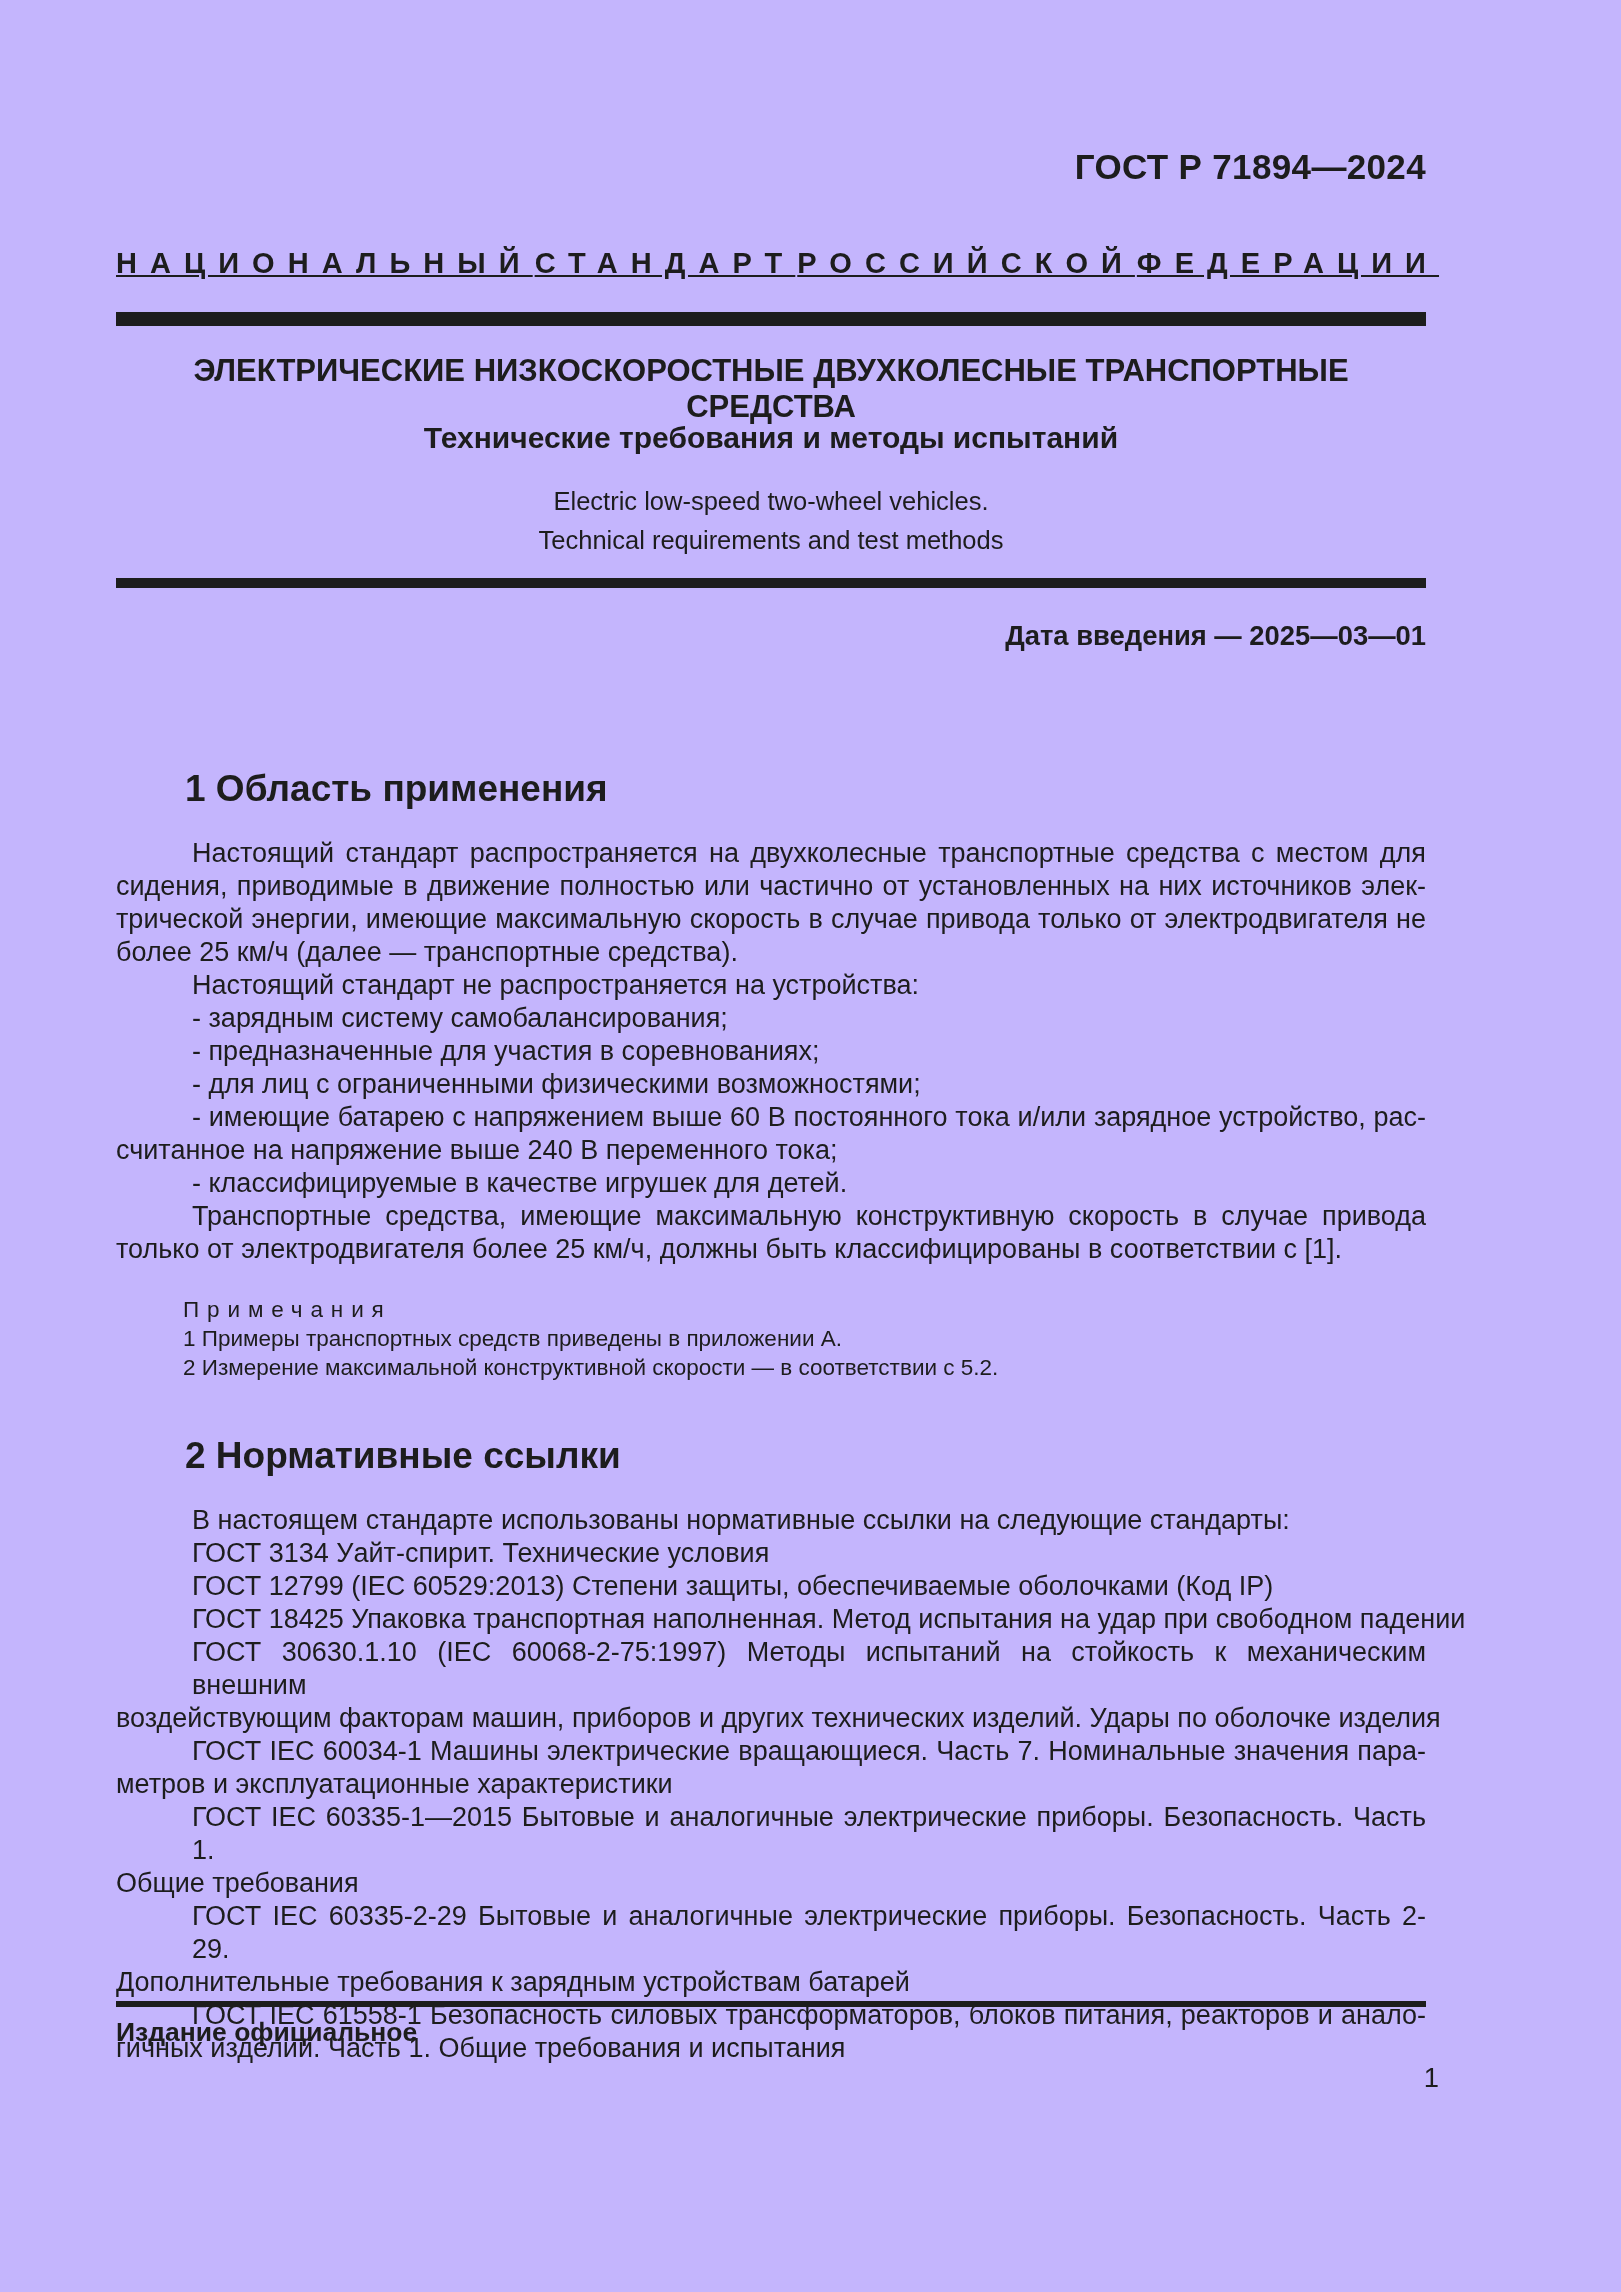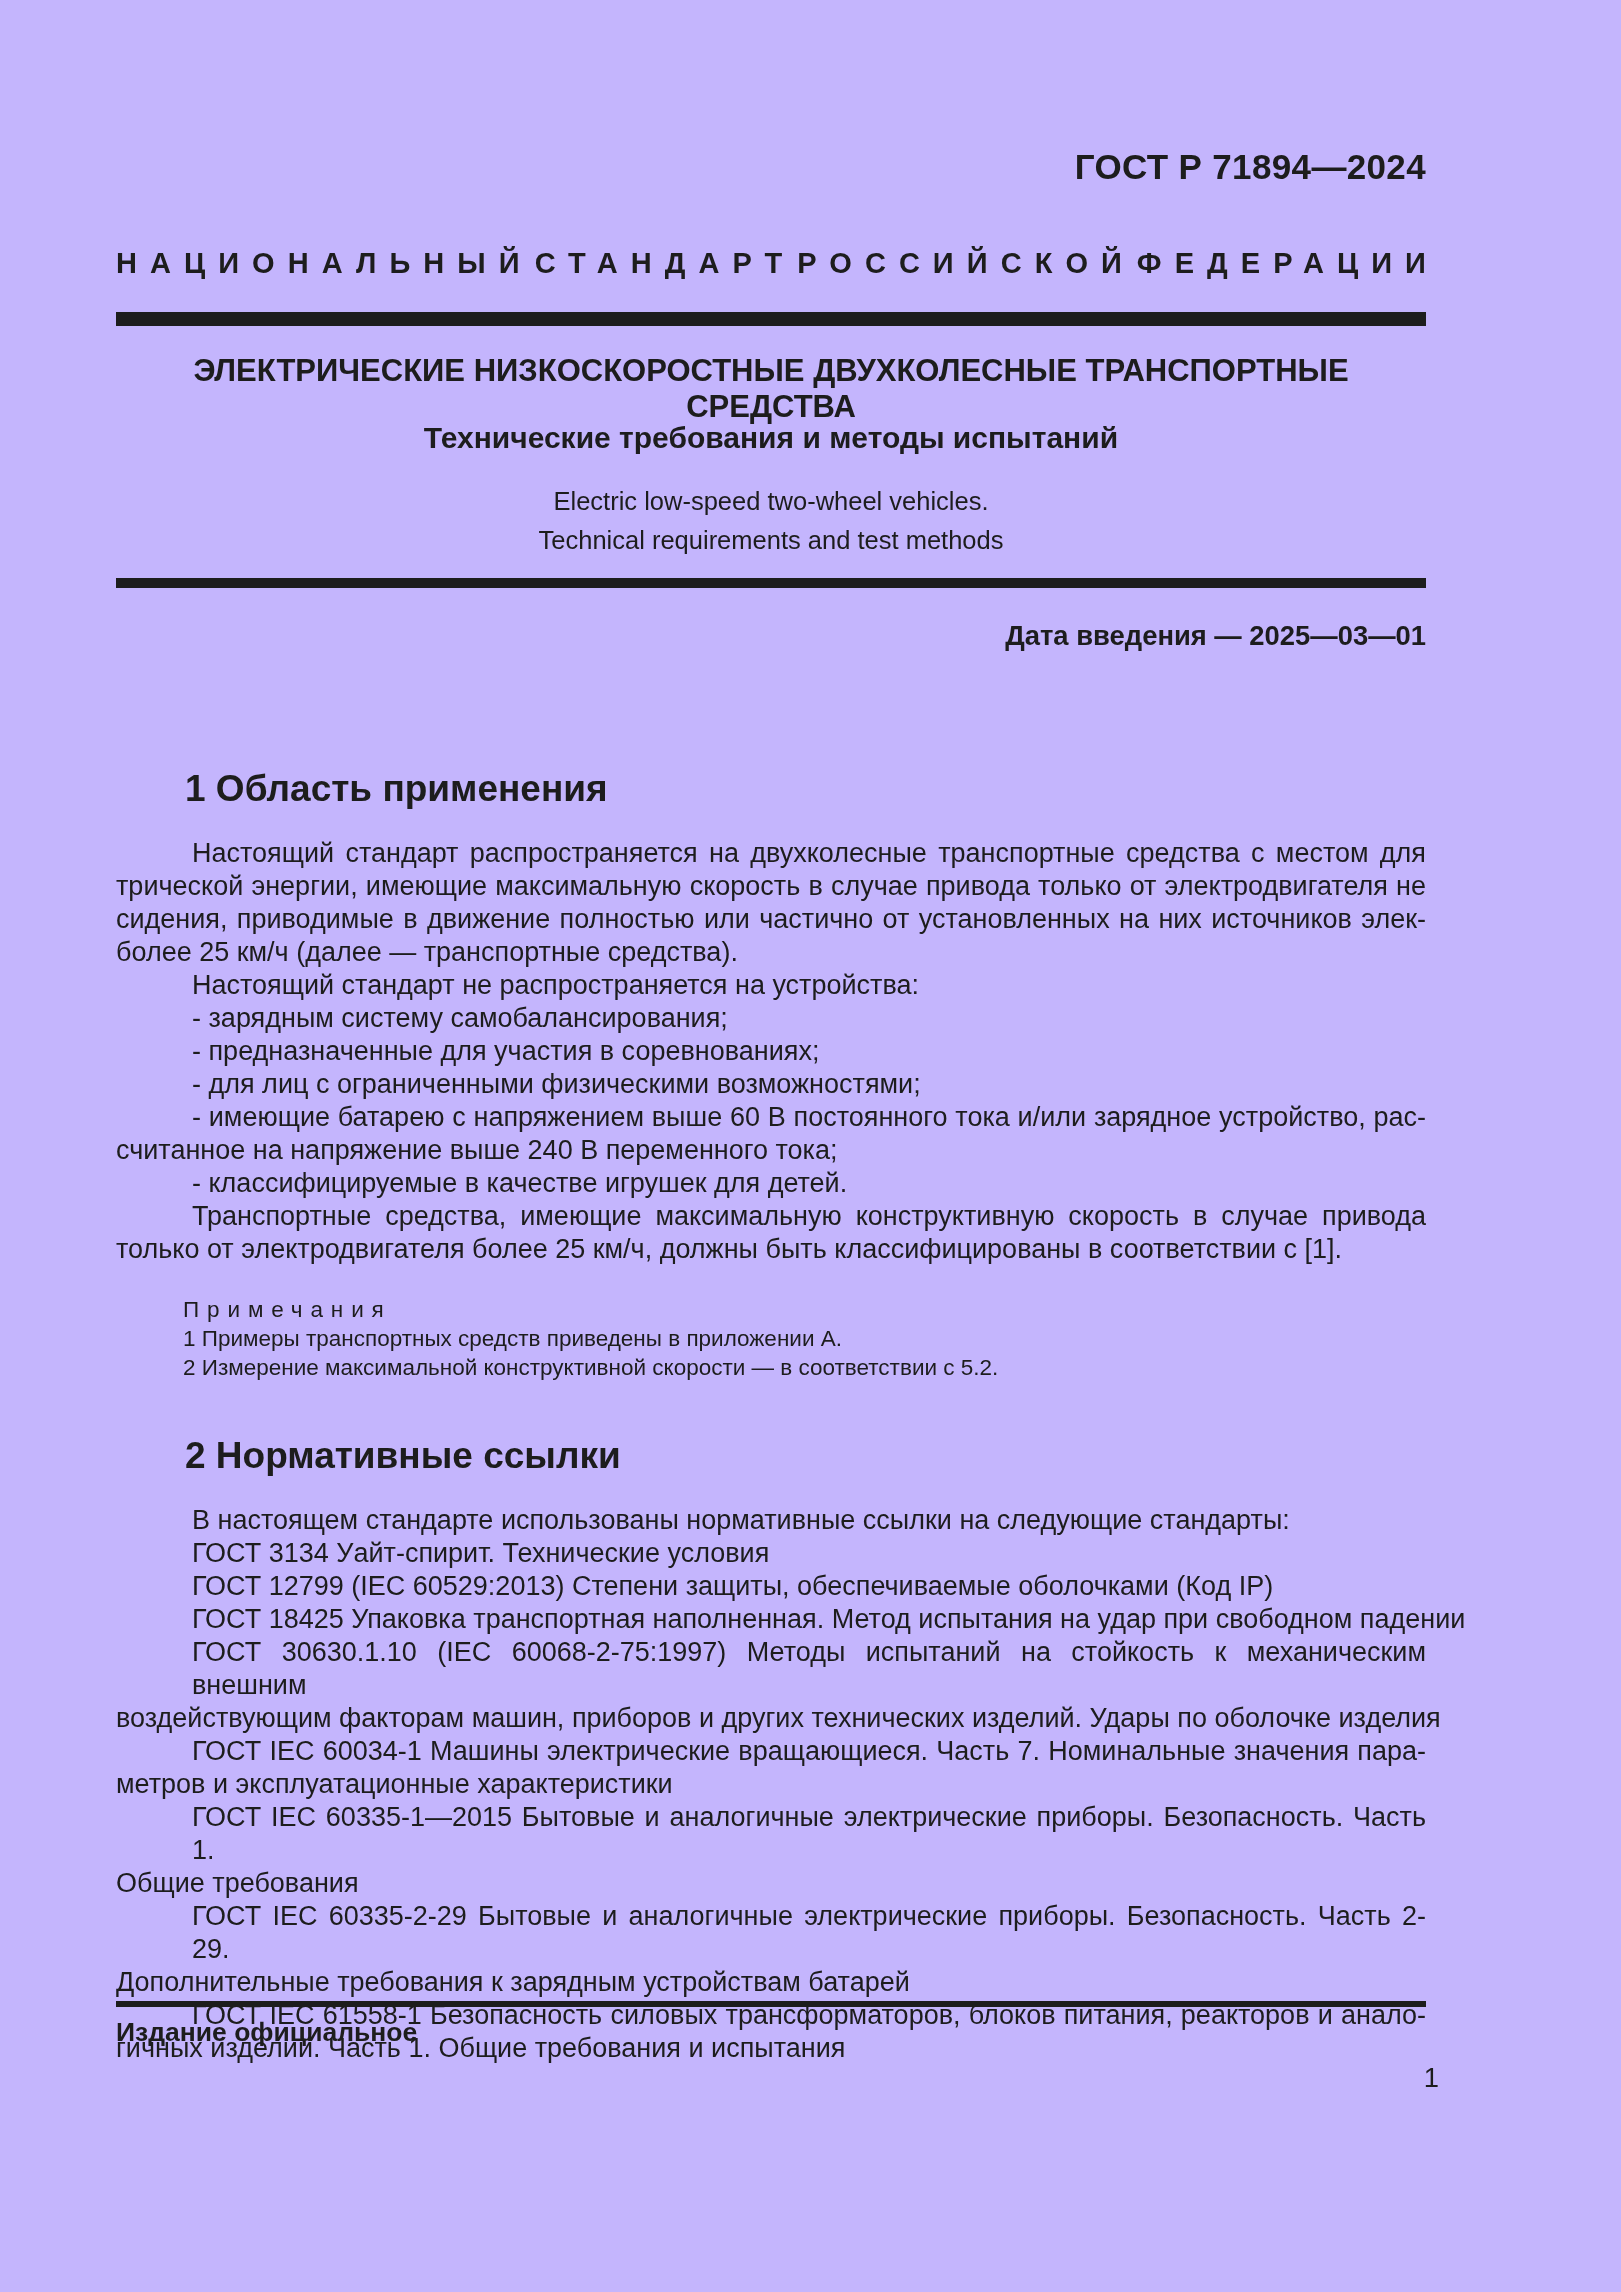--- a/index.html
+++ b/index.html
@@ -7,21 +7,21 @@
     position:relative;
     width:1621px;height:2293px;
     background:#c4b5fd;
     color:#1d1d1d;
     font-family:"Liberation Sans","DejaVu Sans",sans-serif;
     overflow:hidden;
   }
   .abs{position:absolute;left:116px;width:1310px;}
   #doc-code{top:147px;text-align:right;font-size:35px;font-weight:bold;letter-spacing:0.01em;}
   #federation{top:247px;display:flex;justify-content:space-between;font-size:29px;font-weight:bold;}
-  #federation .fed-word{letter-spacing:0.45em;white-space:nowrap;}
+  #federation .fed-word{letter-spacing:0.45em;white-space:nowrap;text-decoration:underline;}
   #federation .fed-word:last-child{margin-right:-0.45em;}
   .rule{position:absolute;left:116px;width:1310px;background:#1d1d1d;}
   #rule-top{top:312px;height:13.7px;}
   #rule-mid{top:578px;height:9.8px;}
   #footer-rule{top:2001px;height:5.9px;}
   #main-title{top:353px;text-align:center;font-size:31px;font-weight:bold;}
   #subtitle{top:421px;text-align:center;font-size:30px;font-weight:bold;}
   #english-title{top:482px;text-align:center;font-size:25.5px;line-height:39px;}
   #date-line{top:620px;text-align:right;font-size:27.4px;font-weight:bold;}
   .section{position:absolute;left:116px;width:1310px;}
@@ -65,22 +65,22 @@
 
   <div class="rule" id="rule-mid"></div>
 
   <div class="abs" id="date-line">Дата введения — 2025—03—01</div>
 
   <div class="section" id="section-1">
     <h2 class="section-heading">1 Область применения</h2>
     <div>
         <div class="para body">
           <div class="line fill ind">Настоящий стандарт распространяется на двухколесные транспортные средства с местом для</div>
+          <div class="line fill">сидения, приводимые в движение полностью или частично от установленных на них источников элек-</div>
           <div class="line fill">трической энергии, имеющие максимальную скорость в случае привода только от электродвигателя не</div>
-          <div class="line fill">сидения, приводимые в движение полностью или частично от установленных на них источников элек-</div>
           <div class="line">более 25 км/ч (далее — транспортные средства).</div>
         </div>
         <div class="para body">
           <div class="line ind">Настоящий стандарт не распространяется на устройства:</div>
         </div>
         <div class="para body">
           <div class="line ind">- зарядным систему самобалансирования;</div>
         </div>
         <div class="para body">
           <div class="line ind">- предназначенные для участия в соревнованиях;</div>

